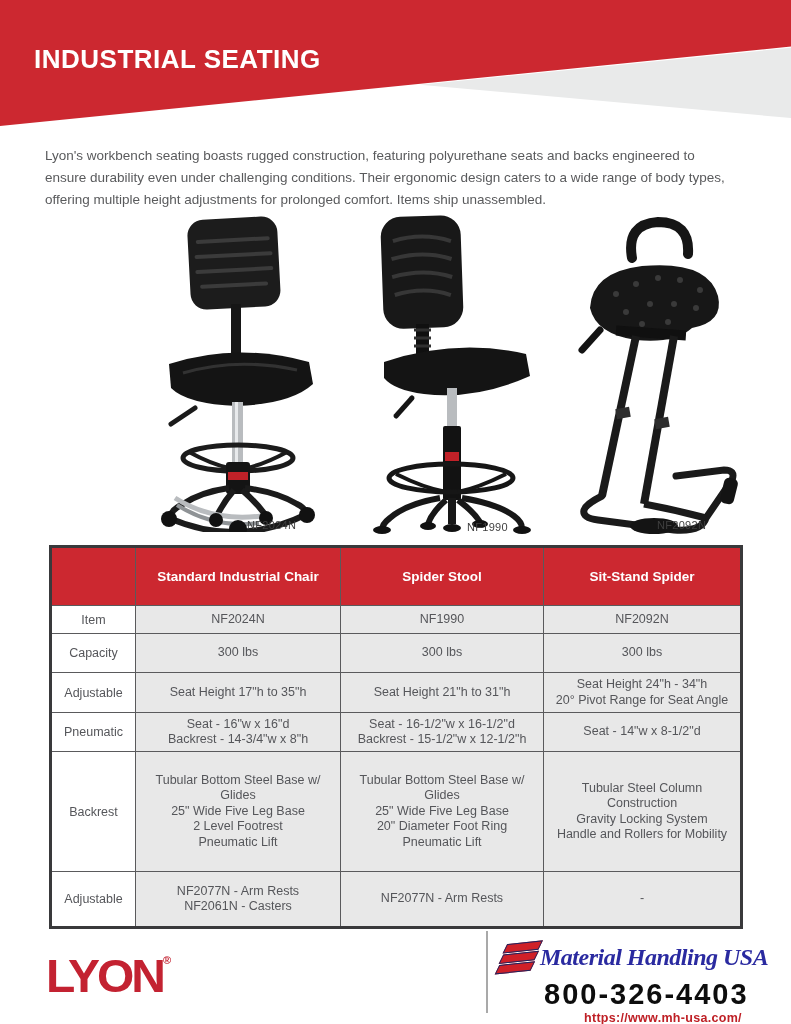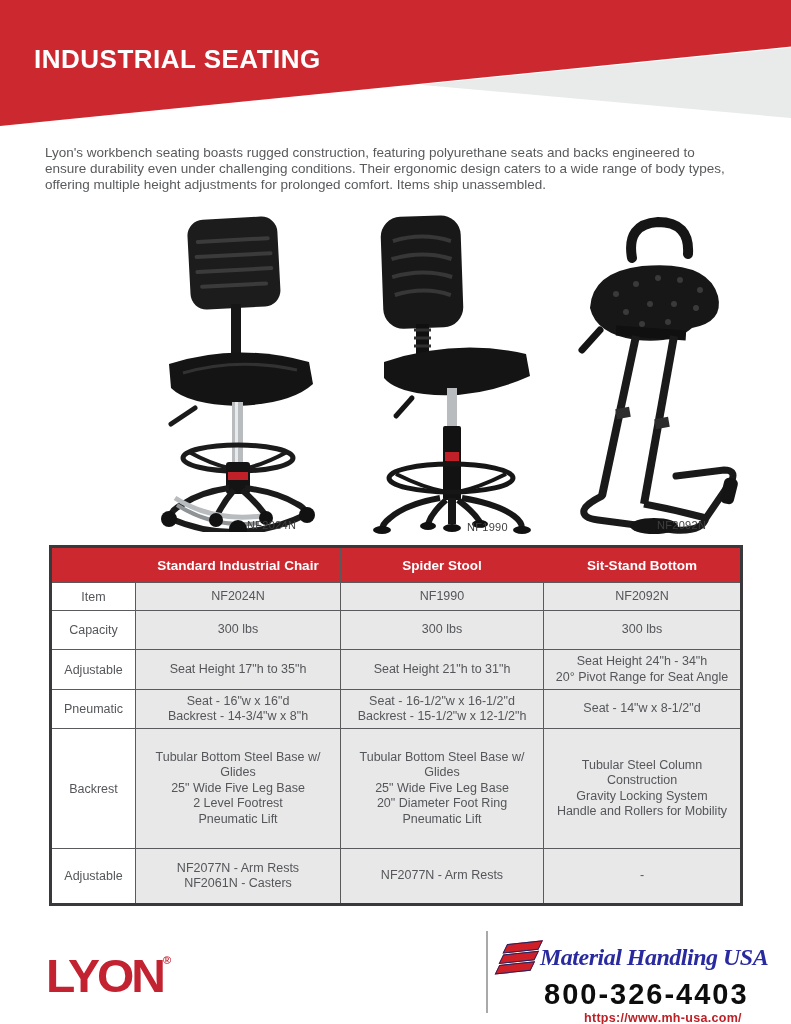--- a/index.html
+++ b/index.html
@@ -18,21 +18,21 @@
     background:#cc2830;z-index:2;
     clip-path:polygon(0 0,100% 0,100% 37%,0 100%);
   }
   .page-title{
     position:absolute;left:34px;top:44px;z-index:3;
     color:#ffffff;font-size:26px;font-weight:bold;letter-spacing:.5px;
   }
   
   .intro{
     position:absolute;left:45px;top:131px;width:682px;
-    color:#595a5c;font-size:13.5px;line-height:16px;
+    color:#595a5c;font-size:13.5px;line-height:22px;
   }
   
   .products{position:absolute;left:0;top:212px;width:791px;height:326px;}
   .chair{position:absolute;top:0;}
   .c1{left:143px;} .c2{left:356px;} .c3{left:556px;}
   .prod-code{
     position:absolute;font-size:11px;color:#3f3f3f;letter-spacing:.3px;
   }
   .pc1{left:247px;top:307px;} .pc2{left:467px;top:309px;} .pc3{left:657px;top:307px;}
   
@@ -43,21 +43,21 @@
   }
   table.spec td,table.spec th{
     border:1.5px solid #5a5a5c;text-align:center;vertical-align:middle;
     padding:2px 6px;box-sizing:border-box;
   }
   table.spec th{
     background:#cc2830;color:#ffffff;font-size:13.5px;font-weight:bold;
   }
   td.rowlabel{background:#ffffff;color:#55565a;font-size:12.5px;}
   td.val{background:#e8e8e8;color:#55565a;font-size:12.5px;line-height:15.5px;white-space:pre-line;}
-  tr.hrow{height:36px;} tr.r0{height:28px;} tr.r1{height:39px;} tr.r2{height:40px;}
+  tr.hrow{height:59px;} tr.r0{height:28px;} tr.r1{height:39px;} tr.r2{height:40px;}
   tr.r3{height:39px;} tr.r4{height:120px;} tr.r5{height:56px;}
   
   .lyon-logo{
     position:absolute;left:46px;top:948px;
     color:#c32231;font-size:48px;font-weight:bold;letter-spacing:-3px;
     transform:scaleY(.98);white-space:nowrap;
   }
   .lyon-reg{font-size:11px;vertical-align:28px;letter-spacing:0;}
   .footer-divider{
     position:absolute;left:486px;top:931px;width:2px;height:82px;background:#a9a9a9;
@@ -186,21 +186,21 @@
       <col style="width:85px">
       <col style="width:205px">
       <col style="width:203px">
       <col style="width:198px">
     </colgroup>
   <tbody>
       <tr class="hrow">
     <th></th>
     <th>Standard Industrial Chair</th>
     <th>Spider Stool</th>
-    <th>Sit-Stand Bottom</th>
+    <th>Sit-Stand Spider</th>
   </tr>
   <tr class="r0">
     <td class="rowlabel">Item</td>
     <td class="val">NF2024N</td>
     <td class="val">NF1990</td>
     <td class="val">NF2092N</td>
   </tr>
   <tr class="r1">
     <td class="rowlabel">Capacity</td>
     <td class="val">300 lbs</td>

